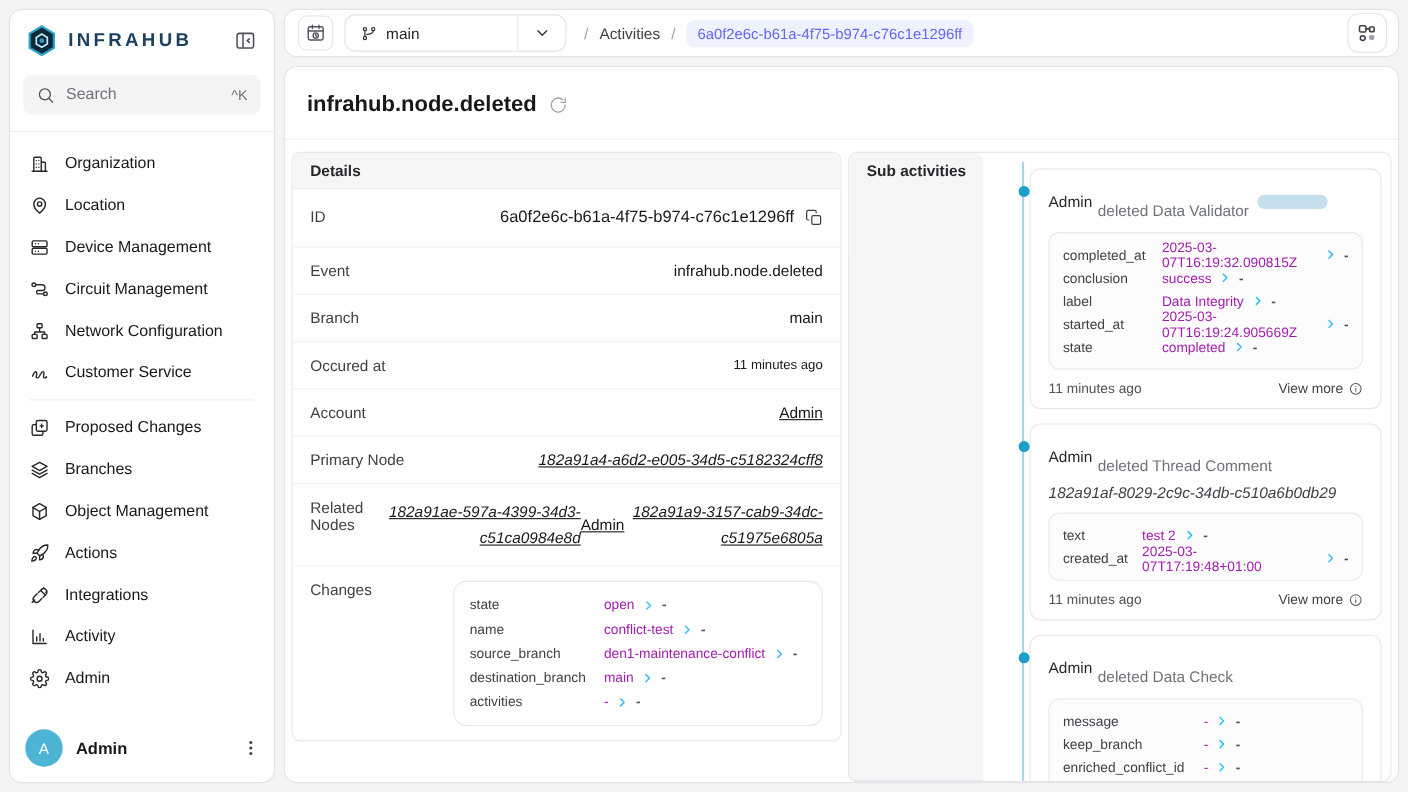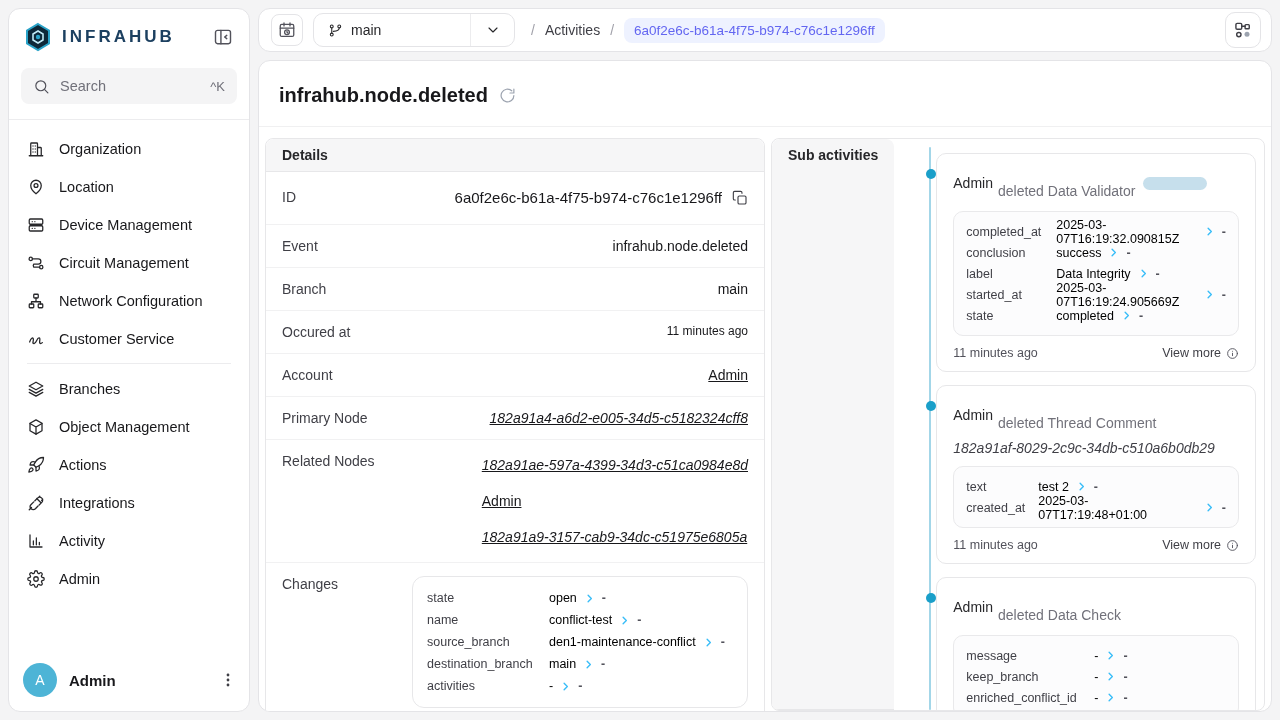--- a/index.html
+++ b/index.html
@@ -53,25 +53,25 @@
   .detail-row { display:flex; justify-content:space-between; align-items:flex-start; padding:13px 16px; border-bottom:1px solid #f1f1f2; font-size:14px; }
   .detail-row:last-child { border-bottom:none; }
   .d-label { color:#3f3f46; }
   .d-value { color:#18181b; text-align:right; }
   .row-id { padding-top:17px; padding-bottom:18px; }
   .id-wrap { display:flex; align-items:center; gap:10px; font-size:15px; }
   .copy-btn { background:none; border:none; cursor:pointer; padding:0; }
   .small-val { font-size:12px; }
   .link { text-decoration:underline; color:#18181b; cursor:pointer; }
   .node-link { font-style:italic; }
-  .related-vals { display:flex; flex-direction:column; gap:12px; align-items:flex-start; line-height:24px; }
+  .related-vals { display:flex; flex-direction:row; gap:0; align-items:center; line-height:24px; }
   .changes-box { margin-left:auto; width:336px; border:1px solid #e7e7e9; border-radius:12px; padding:10px 14px; background:#fff; }
   .kv { display:flex; align-items:center; height:22px; font-size:12.5px; }
   .kv .k { width:122px; color:#3f3f46; flex:none; }
-  .kv .old { color:#000000; }
+  .kv .old { color:#a21caf; }
   .chev { width:11px; height:11px; stroke:#38bdf8; fill:none; stroke-width:3; stroke-linecap:round; stroke-linejoin:round; margin:0 7px; flex:none; }
   .kv .new { color:#52525b; font-weight:700; }
 
   
   .sub-panel { flex:1; display:flex; flex-direction:row; min-width:0; overflow:hidden; }
   .sub-body { position:relative; flex:1; padding:14px 8px 0 42px; overflow:hidden; }
   .timeline { position:absolute; left:35px; top:8px; bottom:0; width:2px; background:#a3d6e8; border-radius:2px; }
   .act-card { position:relative; border:1px solid #e7e7e9; border-radius:10px; background:#fff; padding:11px 16px; margin-bottom:13px; }
   .dot { position:absolute; left:-11.5px; top:15px; width:10px; height:10px; border-radius:50%; background:#1a9fc9; }
   .card-title { font-size:14px; line-height:20px; display:flex; align-items:center; }
@@ -181,20 +181,29 @@
             </svg>
           </span>
         <span>Customer Service</span>
       </div>
 
       <div class="nav-group-divider"></div>
 
       <div class="nav-item">
         <span>
             <svg class="icon" width="18" height="18" viewBox="0 0 24 24">
+              <rect x="8" y="3" width="13" height="13" rx="2"></rect>
+              <path d="M16 16v3a2 2 0 01-2 2H5a2 2 0 01-2-2V10a2 2 0 012-2h3M12.5 9.5h4M14.5 7.5v4"></path>
+            </svg>
+          </span>
+        <span>Proposed Changes</span>
+      </div>
+      <div class="nav-item">
+        <span>
+            <svg class="icon" width="18" height="18" viewBox="0 0 24 24">
               <path d="M12 3l9 5-9 5-9-5 9-5z"></path>
               <path d="M3 12.5l9 5 9-5"></path>
               <path d="M3 16.5l9 5 9-5"></path>
             </svg>
           </span>
         <span>Branches</span>
       </div>
       <div class="nav-item">
         <span>
             <svg class="icon" width="18" height="18" viewBox="0 0 24 24">

